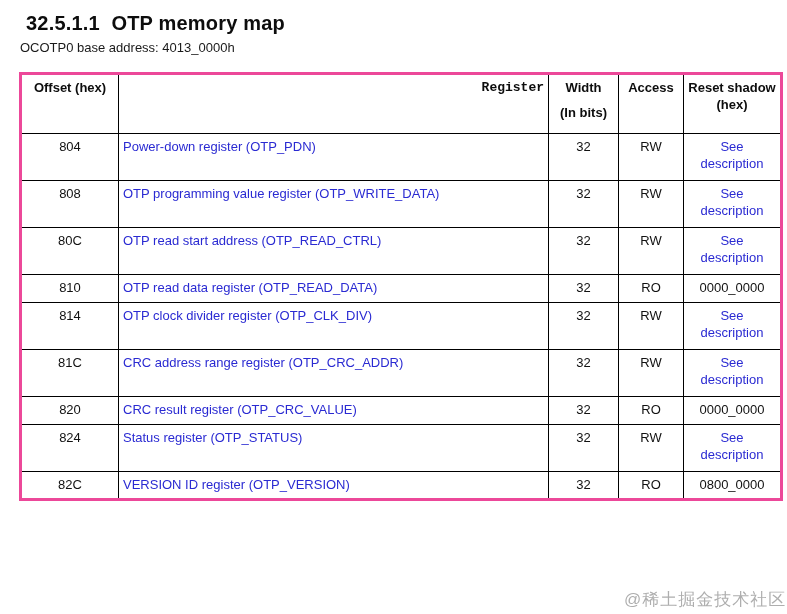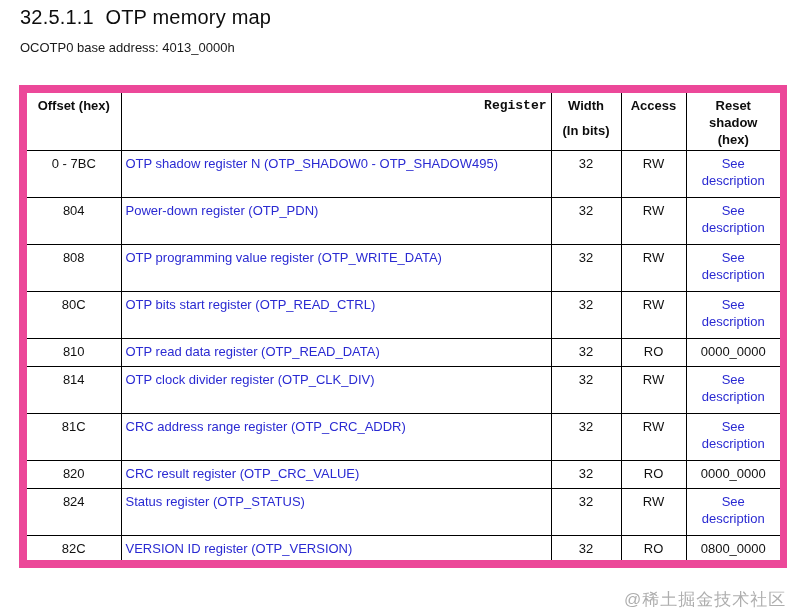--- a/index.html
+++ b/index.html
@@ -12,43 +12,43 @@
     height: 614px;
     position: relative;
     overflow: hidden;
     font-family: "Liberation Sans", sans-serif;
     color: #111111;
   }
   .section-title {
     position: absolute;
     left: 20px;
     top: 6px;
-    margin: 0;
+    margin: 6px;
     font-size: 20px;
-    font-weight: normal;
+    font-weight: bold;
     letter-spacing: 0.2px;
     white-space: pre;
     color: #0d0d0d;
   }
   .base-address {
     position: absolute;
     left: 20px;
     top: 40px;
     margin: 0;
     font-size: 13px;
     color: #1a1a1a;
   }
   table.memmap {
     position: absolute;
     left: 19px;
-    top: 85px;
+    top: 72px;
     width: 761px;
     border-collapse: collapse;
     table-layout: fixed;
-    border: 8px solid #ec4899;
+    border: 3px solid #ec4899;
   }
   table.memmap th,
   table.memmap td {
     border: 1.6px solid #000000;
     vertical-align: top;
     font-size: 13px;
     padding: 4px 4px 2px 4px;
     overflow: hidden;
     line-height: 17px;
   }
@@ -108,43 +108,36 @@
       </th>
       <th class="h-access">Access</th>
       <th class="h-reset">
         <div class="line1">Reset shadow</div>
         <div class="line2">(hex)</div>
       </th>
     </tr>
   </thead>
   <tbody>
       <tr class="row-tall">
-        <td class="c-offset">0 - 7BC</td>
-        <td class="c-register"><a class="doclink" href="#">OTP shadow register N (OTP_SHADOW0 - OTP_SHADOW495)</a></td>
-        <td class="c-width">32</td>
-        <td class="c-access">RW</td>
-        <td class="c-reset"><a class="doclink" href="#">See description</a></td>
-      </tr>
-      <tr class="row-tall">
         <td class="c-offset">804</td>
         <td class="c-register"><a class="doclink" href="#">Power-down register (OTP_PDN)</a></td>
         <td class="c-width">32</td>
         <td class="c-access">RW</td>
         <td class="c-reset"><a class="doclink" href="#">See description</a></td>
       </tr>
       <tr class="row-tall">
         <td class="c-offset">808</td>
         <td class="c-register"><a class="doclink" href="#">OTP programming value register (OTP_WRITE_DATA)</a></td>
         <td class="c-width">32</td>
         <td class="c-access">RW</td>
         <td class="c-reset"><a class="doclink" href="#">See description</a></td>
       </tr>
       <tr class="row-tall">
         <td class="c-offset">80C</td>
-        <td class="c-register"><a class="doclink" href="#">OTP bits start register (OTP_READ_CTRL)</a></td>
+        <td class="c-register"><a class="doclink" href="#">OTP read start address (OTP_READ_CTRL)</a></td>
         <td class="c-width">32</td>
         <td class="c-access">RW</td>
         <td class="c-reset"><a class="doclink" href="#">See description</a></td>
       </tr>
       <tr class="row-short">
         <td class="c-offset">810</td>
         <td class="c-register"><a class="doclink" href="#">OTP read data register (OTP_READ_DATA)</a></td>
         <td class="c-width">32</td>
         <td class="c-access">RO</td>
         <td class="c-reset"><span>0000_0000</span></td>

